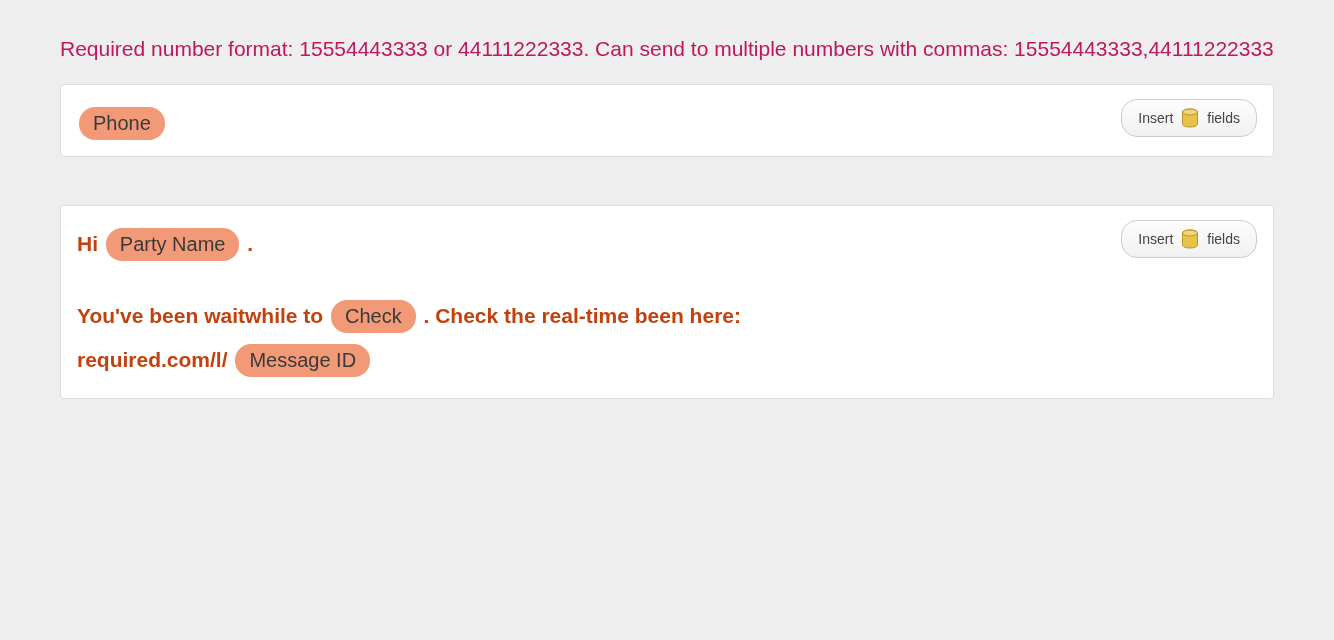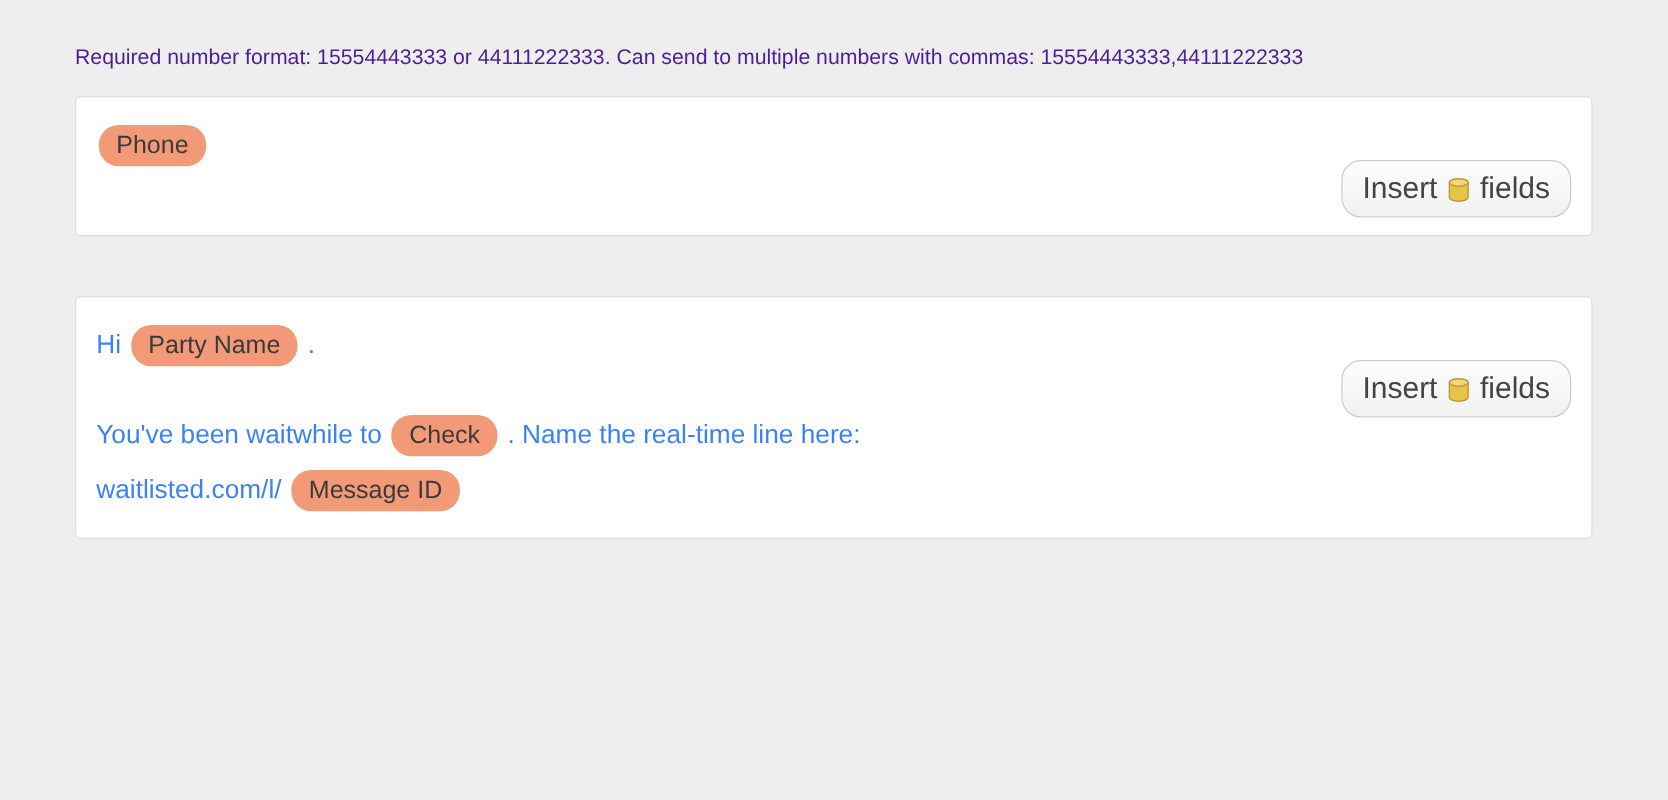--- a/index.html
+++ b/index.html
@@ -25,22 +25,22 @@
       color: #555;
       font-weight: 400;
     }
     .required-tag {
       font-size: 20px;
       color: #e27b52;
       margin-left: 8px;
       font-weight: 400;
     }
     .field-help {
-      font-size: 17px;
-      color: #4c1d95;
+      font-size: 21px;
+      color: #be185d;
       line-height: 1.6;
       margin-bottom: 18px;
     }
     .input-box {
       background: #ffffff;
       border: 1px solid #dedede;
       border-radius: 4px;
       padding: 14px 16px;
       display: flex;
       align-items: flex-start;
@@ -49,47 +49,47 @@
       min-height: 64px;
     }
     .input-content {
       flex: 1;
       font-size: 21px;
       color: #333;
       line-height: 1.9;
       padding-top: 4px;
     }
     .input-content .text-segment {
-      color: #3b82f6;
+      color: #c2410c;
+      font-weight: bold;
     }
     .pill {
       display: inline-block;
       background: #f29a78;
       color: #3a3a3a;
       border-radius: 16px;
       padding: 2px 14px 3px 14px;
       font-size: 20px;
       line-height: 1.4;
       vertical-align: baseline;
       margin: 0 2px;
     }
     .insert-button {
       background: linear-gradient(#fdfdfd, #f1f1f1);
       border: 1px solid #ccc;
       border-radius: 16px;
       padding: 8px 16px;
-      font-size: 24px;
+      font-size: 14px;
       color: #444;
       cursor: pointer;
       display: inline-flex;
       align-items: center;
       gap: 8px;
       white-space: nowrap;
       flex-shrink: 0;
-      margin-top: 36px;
     }
     .db-icon {
       display: inline-block;
       width: 18px;
       height: 20px;
       vertical-align: middle;
     }
     .message-lines {
       display: block;
     }
@@ -130,24 +130,24 @@
     <div class="input-content message-lines">
       <span class="msg-line">
         <span class="text-segment">Hi </span>
         <span class="pill">Party Name</span>
         <span class="text-segment"> .</span>
       </span>
       <span class="msg-line gap"></span>
       <span class="msg-line">
         <span class="text-segment">You've been waitwhile to </span>
         <span class="pill">Check</span>
-        <span class="text-segment"> .  Name the real-time line here:</span>
+        <span class="text-segment"> .  Check the real-time been here:</span>
       </span>
       <span class="msg-line">
-        <span class="text-segment">waitlisted.com/l/ </span>
+        <span class="text-segment">required.com/l/ </span>
         <span class="pill">Message ID</span>
       </span>
     </div>
     <button class="insert-button">
       <span>Insert</span>
       <span class="db-icon">
         <svg viewBox="0 0 18 20" width="18" height="20">
           <ellipse cx="9" cy="4" rx="7.5" ry="3" fill="#e8c34a" stroke="#b8932f" stroke-width="1"></ellipse>
           <path d="M1.5 4 L1.5 10 C1.5 11.7 4.9 13 9 13 C13.1 13 16.5 11.7 16.5 10 L16.5 4" fill="#e8c34a" stroke="#b8932f" stroke-width="1"></path>
           <path d="M1.5 10 L1.5 16 C1.5 17.7 4.9 19 9 19 C13.1 19 16.5 17.7 16.5 16 L16.5 10" fill="#e8c34a" stroke="#b8932f" stroke-width="1"></path>

